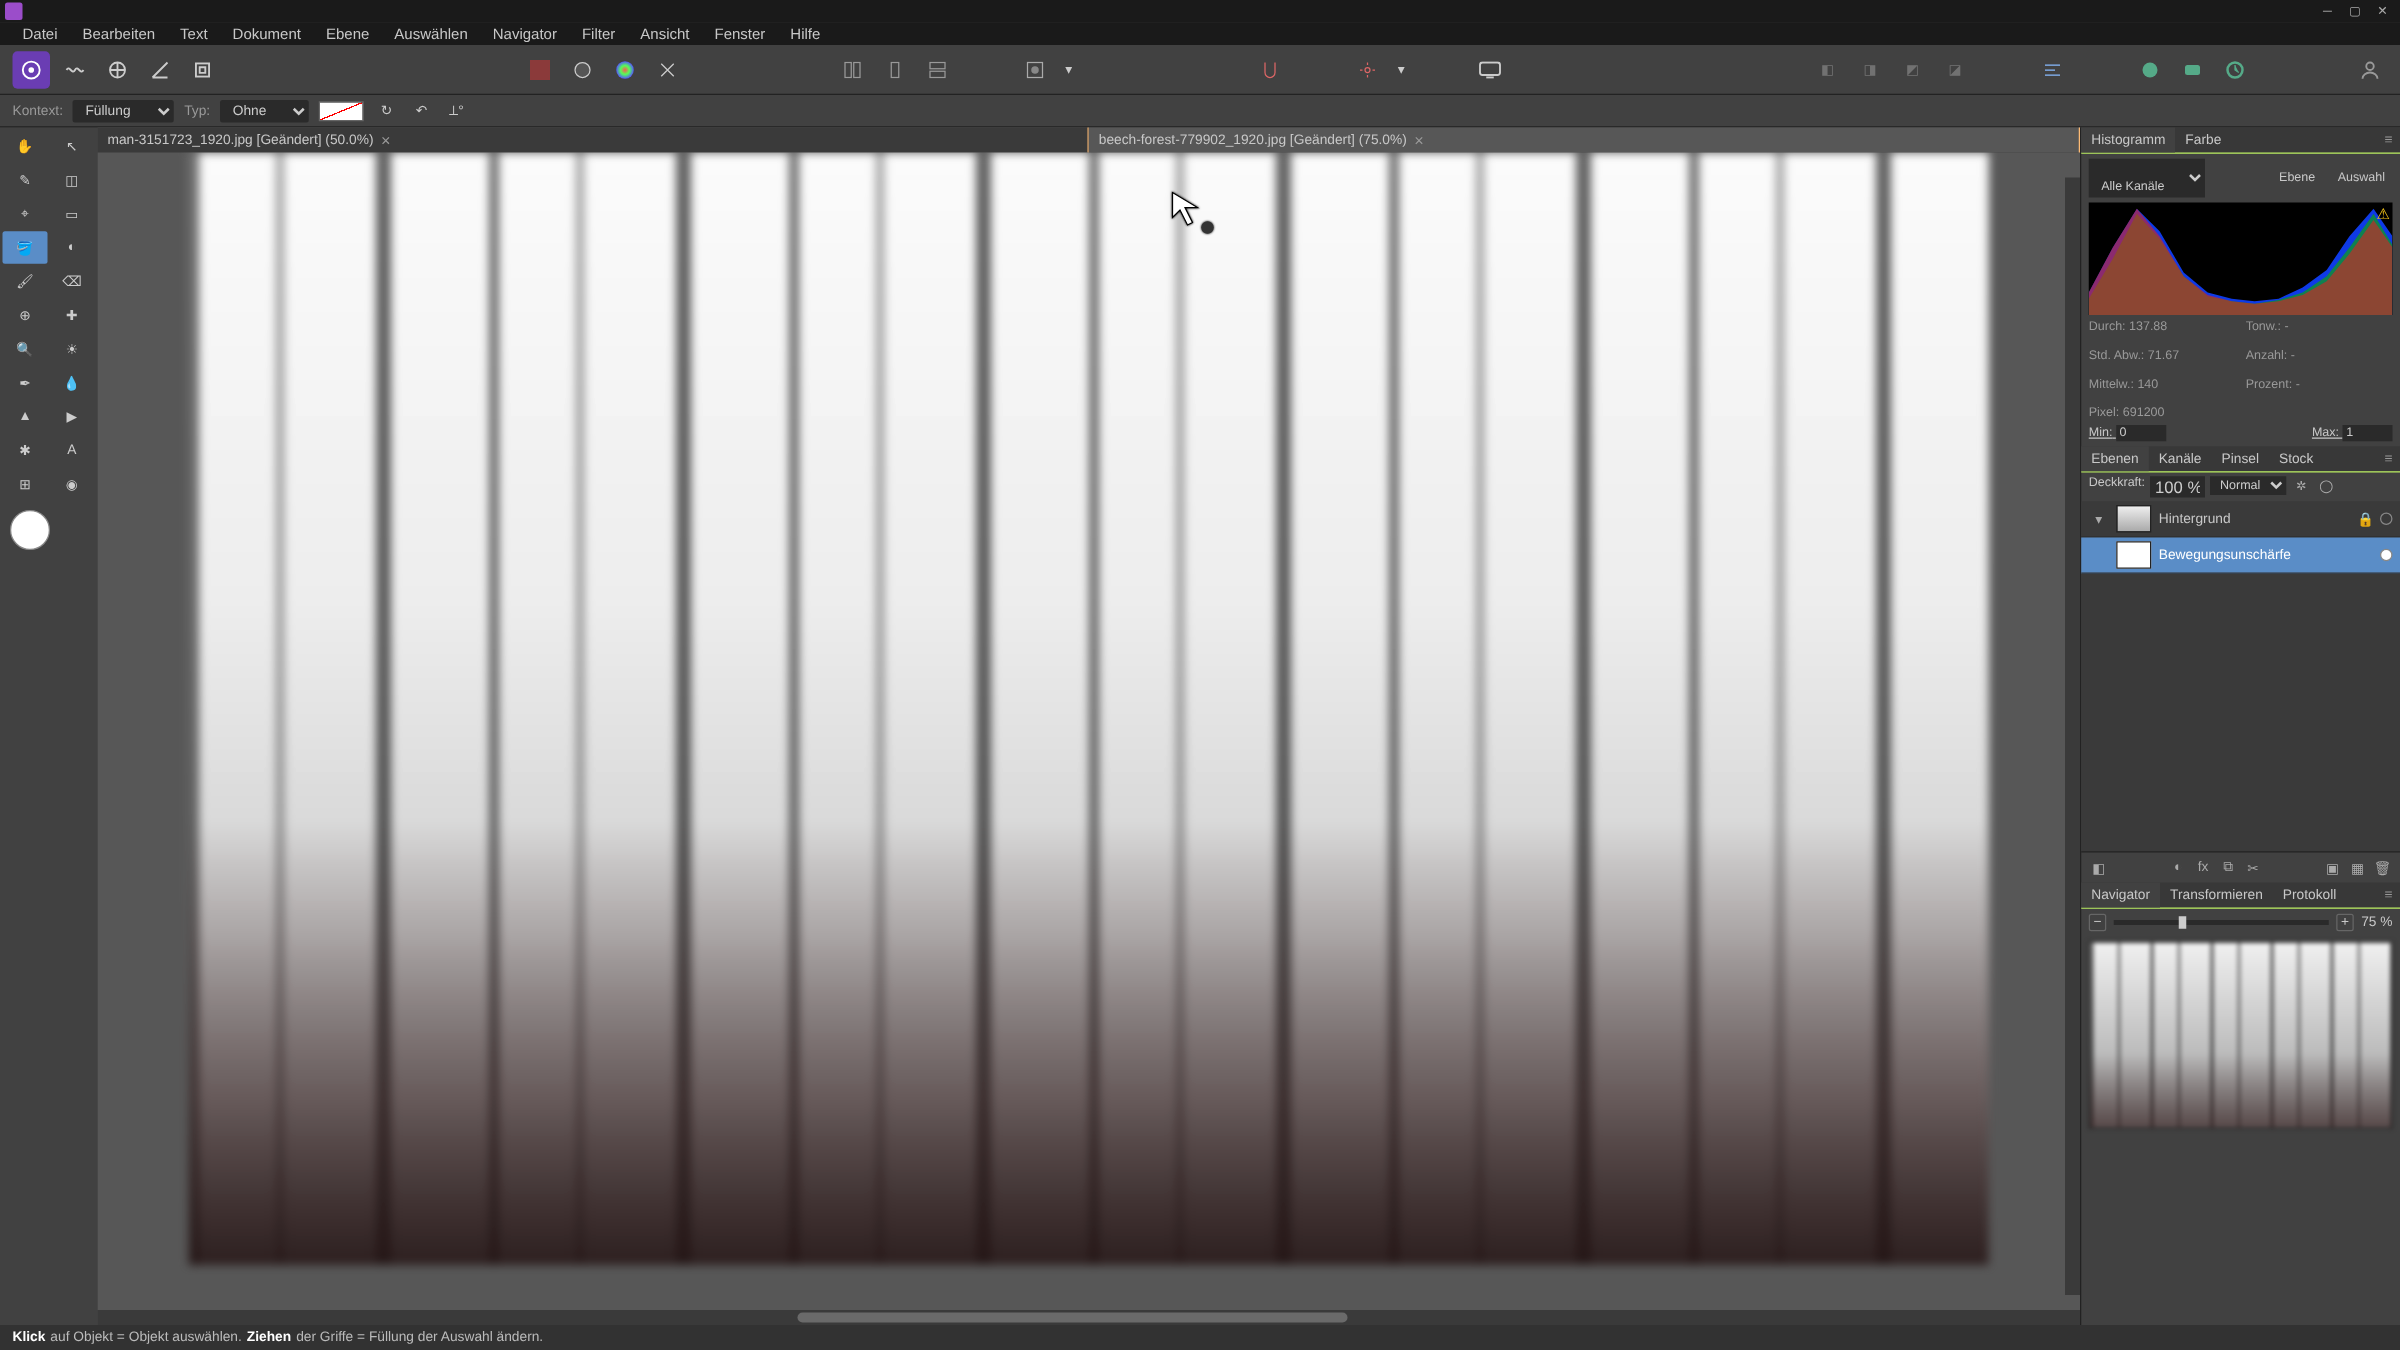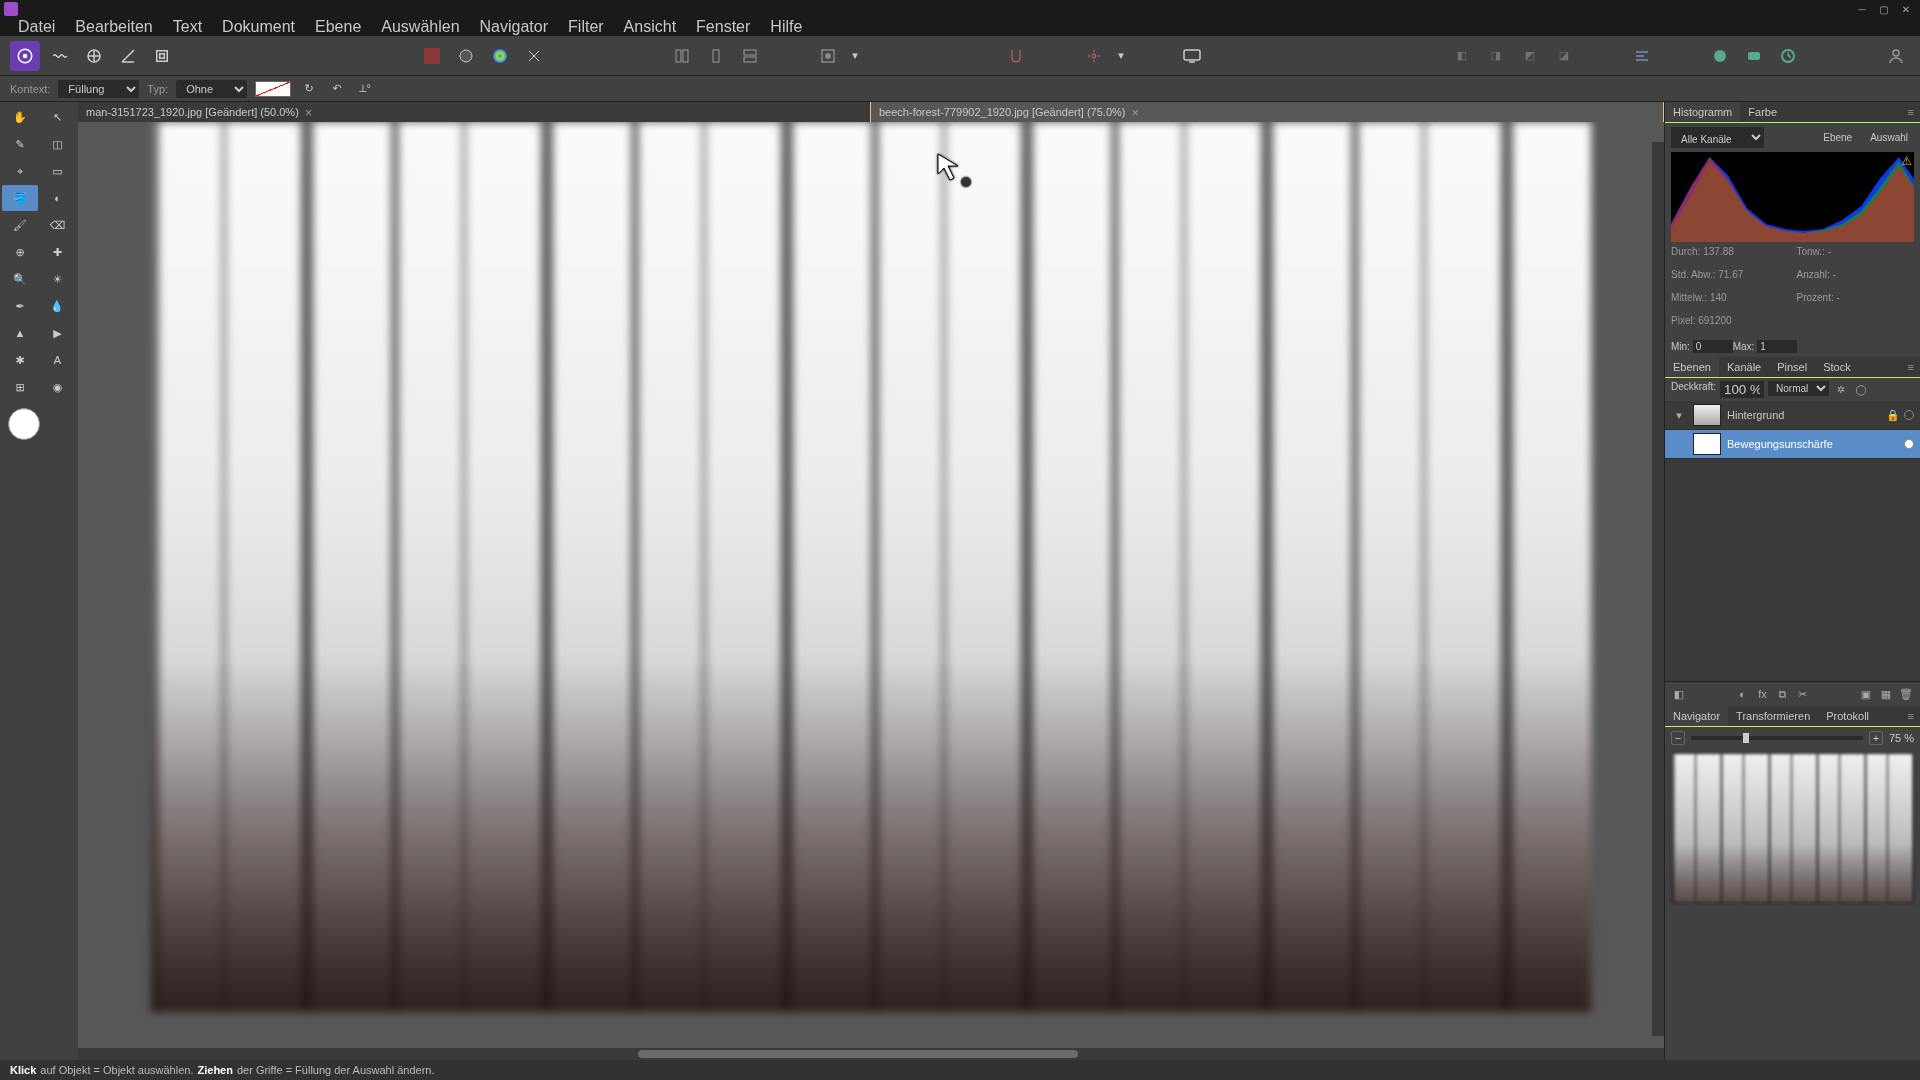--- a/index.html
+++ b/index.html
@@ -7,21 +7,21 @@
 
 
 .titlebar { height: 18px; background: #1a1a1a; display: flex; align-items: center; justify-content: space-between; padding: 0 4px; }
 .titlebar-left { display: flex; align-items: center; gap: 4px; }
 .app-logo { width: 14px; height: 14px; background: #9b4dca; border-radius: 2px; }
 .window-controls { display: flex; gap: 2px; }
 .window-ctrl { width: 20px; height: 14px; display: flex; align-items: center; justify-content: center; color: #aaa; font-size: 10px; cursor: pointer; }
 
 
 .menubar { height: 18px; background: #1a1a1a; display: flex; align-items: center; padding: 0 8px; gap: 0; }
-.menu-item { padding: 2px 10px; cursor: pointer; font-size: 16px; }
+.menu-item { padding: 2px 10px; cursor: pointer; font-size: 12px; }
 
 
 .toolbar { height: 40px; background: #414141; display: flex; align-items: center; padding: 0 10px; gap: 10px; border-bottom: 1px solid #222; }
 .toolbar-group { display: flex; align-items: center; gap: 6px; }
 .toolbar-btn { width: 28px; height: 28px; display: flex; align-items: center; justify-content: center; border-radius: 3px; cursor: pointer; color: #ccc; }
 .spacer { flex: 1; }
 .persona-icon-btn { width: 30px; height: 30px; border-radius: 4px; display: flex; align-items: center; justify-content: center; }
 
 
 .contextbar { height: 26px; background: #414141; display: flex; align-items: center; padding: 0 10px; gap: 8px; font-size: 11px; border-bottom: 1px solid #222; }
@@ -68,26 +68,26 @@
 
 
 .panels-right { width: 256px; background: #414141; display: flex; flex-direction: column; font-size: 11px; border-left: 1px solid #222; }
 .panel-tabs { display: flex; background: #383838; border-bottom: 1px solid #bef264; }
 .panel-tab { padding: 4px 8px; cursor: pointer; font-size: 11px; }
 .panel-tab.active { background: #414141; }
 .panel-tab-menu { margin-left:auto; padding:4px 6px; cursor:pointer; color:#999; }
 
 .histogram-panel { padding: 4px 6px; }
 .histo-row { display:flex; align-items:center; gap:6px; margin-bottom:4px; }
-.histo-select { background:#2a2a2a; border:none; color:#ccc; padding:6px 16px 2px 6px; font-size:10px; flex:0 0 auto; }
+.histo-select { background:#2a2a2a; border:none; color:#ccc; padding:16px 16px 2px 6px; font-size:10px; flex:0 0 auto; }
 .histo-btn { padding:2px 6px; font-size:10px; cursor:pointer; }
 .histogram-plot { height: 90px; background: #000; position: relative; overflow: hidden; }
 .histo-warn { position:absolute; top:2px; right:2px; color:#f5c518; font-size:12px; }
 .histo-stats { display:grid; grid-template-columns: 1fr 1fr; gap:12px 8px; font-size:10px; color:#999; margin-top:4px; }
-.histo-minmax { display:flex; margin-top:14px; font-size:10px; }
+.histo-minmax { display:flex; justify-content:space-between; margin-top:4px; font-size:10px;text-decoration:underline; }
 .histo-input { background:#2a2a2a; border:none; color:#ccc; width:40px; padding:1px 3px; font-size:10px; }
 
 .layers-panel { flex: 0 0 auto; }
 .layers-toolbar { display:flex; align-items:flex-start; gap:4px; padding:3px 6px; font-size:10px; }
 .layers-toolbar input[type=text]{ background:#2a2a2a; border:none; color:#ccc; width:44px; padding:1px 4px; }
 .layers-toolbar select { background:#2a2a2a; border:none; color:#ccc; padding:1px 4px; font-size:10px; }
 .layer-list { background:#3a3a3a; min-height:280px; }
 .layer-row { display:flex; align-items:center; gap:6px; padding:3px 6px; border-bottom:1px solid #2f2f2f; }
 .layer-row.selected { background:#5a8dc7; color:#fff; }
 .layer-row.child { padding-left:28px; }

